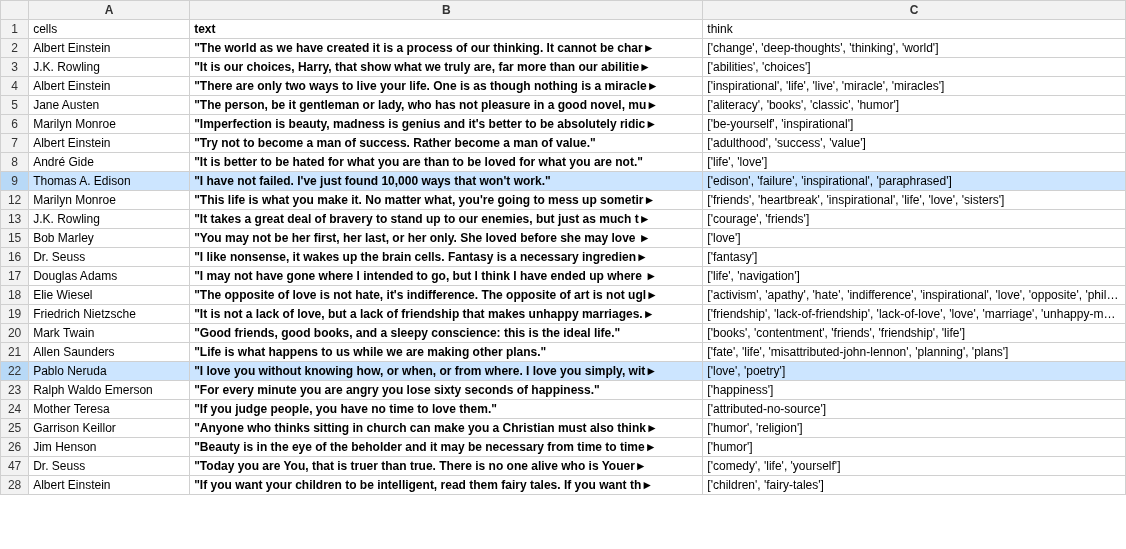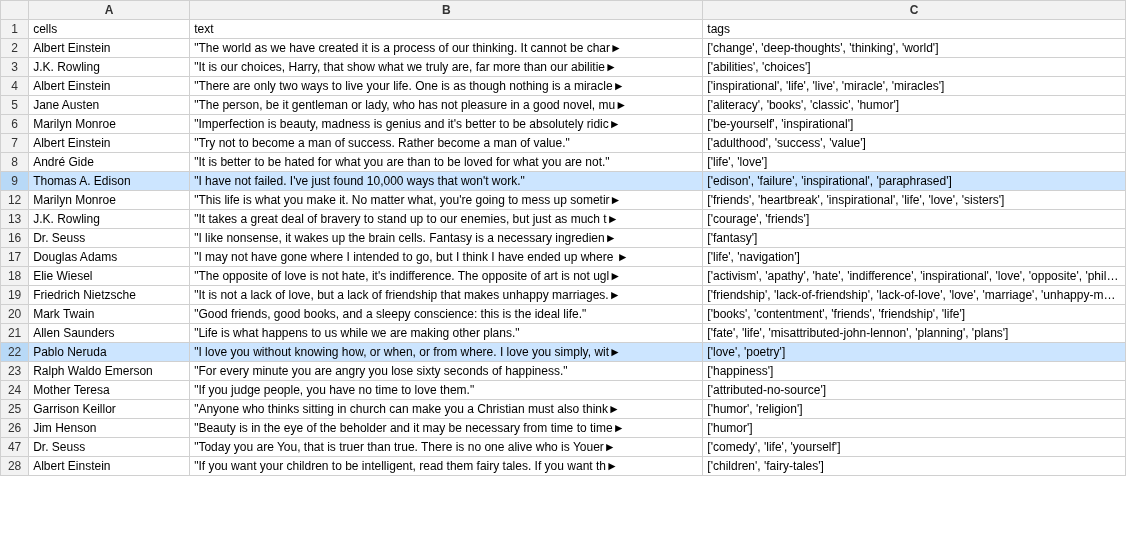--- a/index.html
+++ b/index.html
@@ -44,20 +44,21 @@
     .col-a {
       width: 160px;
       min-width: 160px;
       max-width: 160px;
     }
     
     .col-b {
       width: 510px;
       min-width: 510px;
       max-width: 510px;
+      font-weight: bold;
     }
     
     .col-c {
       width: 420px;
       min-width: 420px;
       max-width: 420px;
     }
     .highlighted {
       background: #cce5ff !important;
     }
@@ -89,21 +90,21 @@
     <tr class="header-row">
       <th class="row-num"></th>
       <th class="col-a">A</th>
       <th class="col-b">B</th>
       <th class="col-c">C</th>
     </tr>
     <tr>
       <td class="row-num">1</td>
       <td class="col-a">cells</td>
       <td class="col-b">text</td>
-      <td class="col-c">tags</td>
+      <td class="col-c">think</td>
     </tr>
   </thead>
   <tbody id="table-body">
   <tr>
         <td class="row-num">2</td>
         <td class="col-a">Albert Einstein</td>
         <td class="col-b">"The world as we have created it is a process of our thinking. It cannot be char►</td>
         <td class="col-c">['change', 'deep-thoughts', 'thinking', 'world']</td>
       </tr>
       <tr>
@@ -154,20 +155,26 @@
         <td class="col-b">"This life is what you make it. No matter what, you're going to mess up sometir►</td>
         <td class="col-c">['friends', 'heartbreak', 'inspirational', 'life', 'love', 'sisters']</td>
       </tr>
       <tr>
         <td class="row-num">13</td>
         <td class="col-a">J.K. Rowling</td>
         <td class="col-b">"It takes a great deal of bravery to stand up to our enemies, but just as much t►</td>
         <td class="col-c">['courage', 'friends']</td>
       </tr>
       <tr>
+        <td class="row-num">15</td>
+        <td class="col-a">Bob Marley</td>
+        <td class="col-b">"You may not be her first, her last, or her only. She loved before she may love ►</td>
+        <td class="col-c">['love']</td>
+      </tr>
+      <tr>
         <td class="row-num">16</td>
         <td class="col-a">Dr. Seuss</td>
         <td class="col-b">"I like nonsense, it wakes up the brain cells. Fantasy is a necessary ingredien►</td>
         <td class="col-c">['fantasy']</td>
       </tr>
       <tr>
         <td class="row-num">17</td>
         <td class="col-a">Douglas Adams</td>
         <td class="col-b">"I may not have gone where I intended to go, but I think I have ended up where ►</td>
         <td class="col-c">['life', 'navigation']</td>

